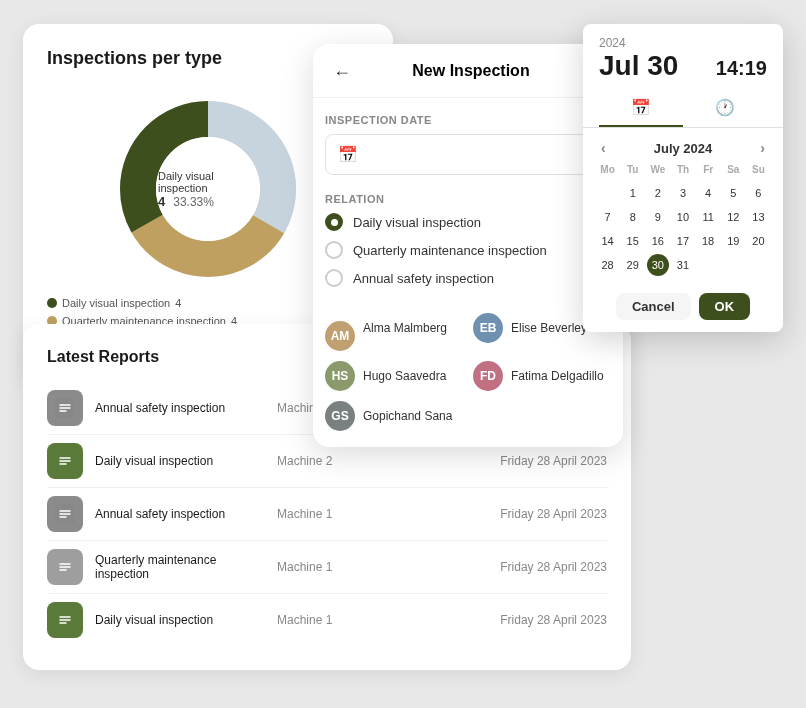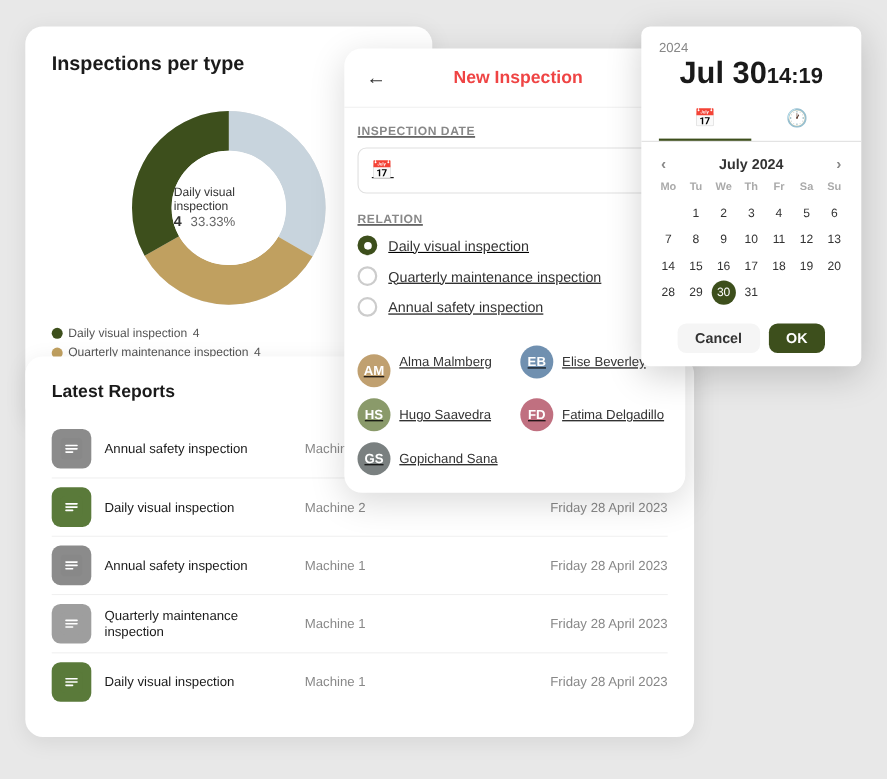--- a/index.html
+++ b/index.html
@@ -164,28 +164,27 @@
     }
     .modal-back {
       font-size: 18px;
       color: #333;
       cursor: pointer;
       margin-right: 12px;
     }
     .modal-title {
       font-size: 16px;
       font-weight: 600;
-      color: #ef4444;
+      color: #000000;
       flex: 1;
       text-align: center;
       margin-right: 24px;
     }
     .modal-body {
       padding: 16px 12px;
-      text-decoration: underline;
     }
     .field-label {
       font-size: 11px;
       font-weight: 600;
       color: #888;
       margin-bottom: 8px;
       text-transform: uppercase;
       letter-spacing: 0.5px;
     }
     .date-input-box {
@@ -279,21 +278,21 @@
     .dt-header {
       padding: 12px 16px 8px;
     }
     .dt-year {
       font-size: 12px;
       color: #888;
     }
     .dt-date-time-row {
       display: flex;
       align-items: baseline;
-      justify-content: center;
+      justify-content: space-between;
     }
     .dt-date-big {
       font-size: 28px;
       font-weight: 700;
       color: #1a1a1a;
     }
     .dt-time-big {
       font-size: 20px;
       font-weight: 700;
       color: #1a1a1a;

